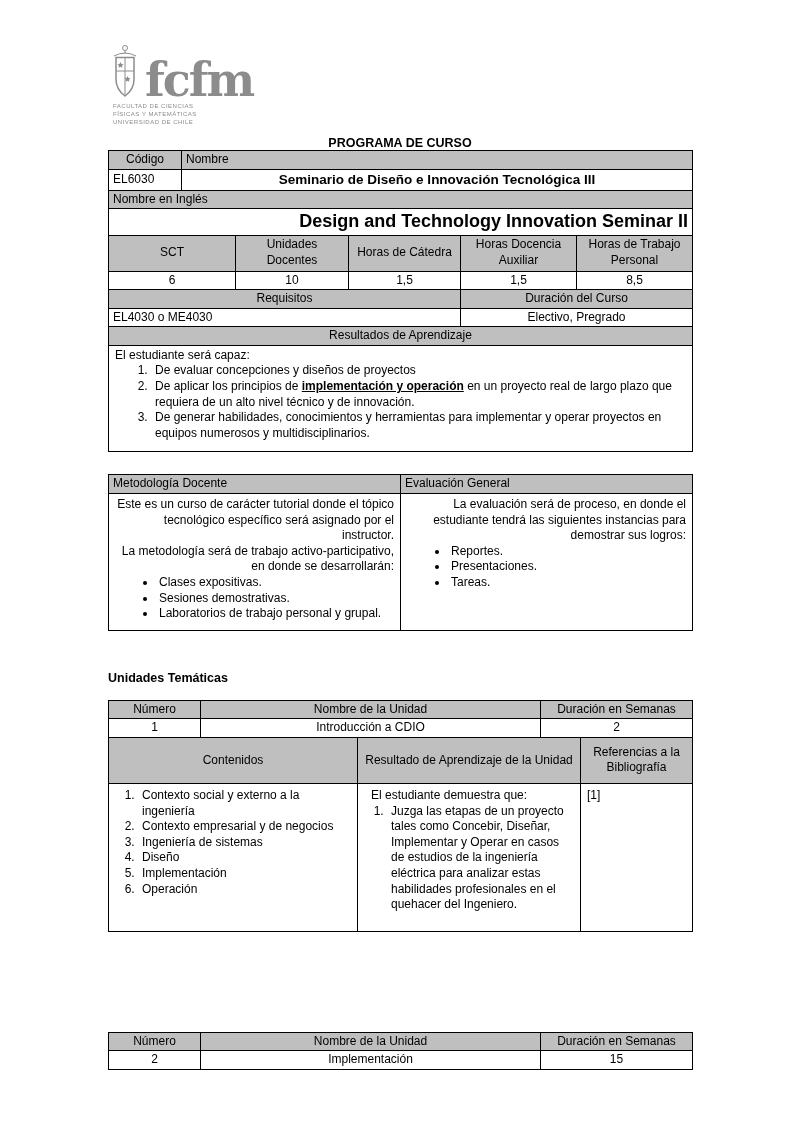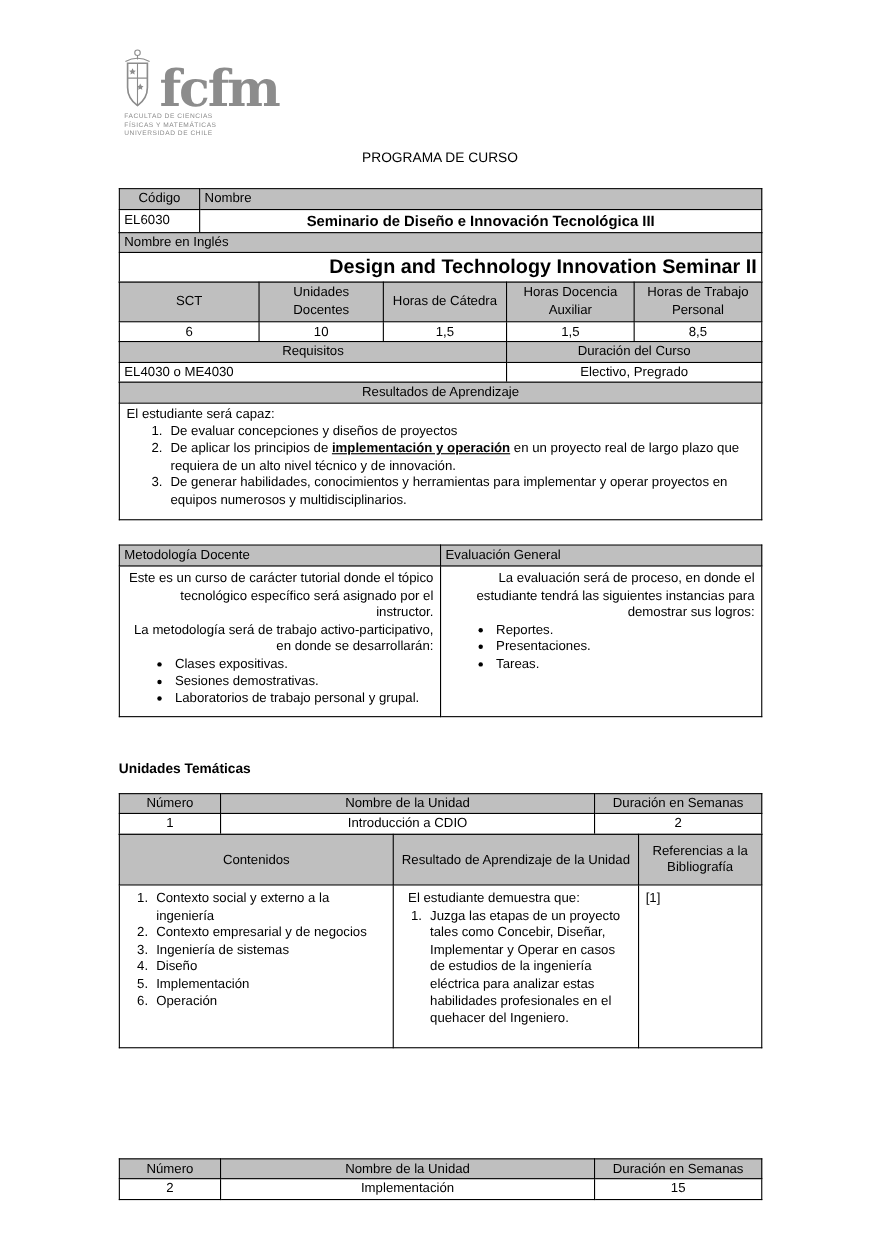--- a/index.html
+++ b/index.html
@@ -17,38 +17,38 @@
   .logo-row { display:flex; align-items:flex-end; gap:7px; height:58px; }
   .crest { flex:0 0 auto; }
   .brand {
     font-family:"DejaVu Serif", serif;
     font-weight:bold; font-size:46px; line-height:0.88;
     color:#8c8c8c; letter-spacing:-2px;
   }
   .logo-caption { margin:3px 0 0 1px; font-size:6px; line-height:1.3; color:#8c8c8c; letter-spacing:0.5px; }
 
   
-  .doc-title { text-align:center; font-size:12.5px; font-weight:normal; margin-top:10px; }
+  .doc-title { text-align:center; font-size:12.5px; font-weight:bold; margin-top:10px; }
   .section-heading { text-align:left; font-size:12.5px; font-weight:bold; margin-top:40px; }
 
   
   table { border-collapse:collapse; table-layout:fixed; width:584px; background:#fff; }
   .stack { margin-top:-1px; }
   td {
     border:1px solid #000;
     font-size:12px; line-height:1.3;
     padding:1px 4px;
     vertical-align:middle;
     word-wrap:break-word;
   }
   .gray { background:#bfbfbf; }
   .center { text-align:center; }
   .top { vertical-align:top; }
 
-  .t1 { margin-top:21px;border-radius:20px; }
+  .t1 { margin-top:0;border-radius:20px; }
   .course-name { font-size:13.5px; font-weight:bold; text-align:center; height:20px; }
   .english-name { font-size:18px; font-weight:bold; text-align:right; height:18px; }
   .hdr2line { height:36px; text-align:center; }
   .row17 td { height:17px; }
 
   .outcomes-cell { padding:2px 6px 10px 6px; }
   .outcomes-cell ol { margin:0; padding-left:36px; }
   .outcomes-cell li { padding-left:4px; }
   .emph { font-weight:bold; text-decoration:underline; }
 

